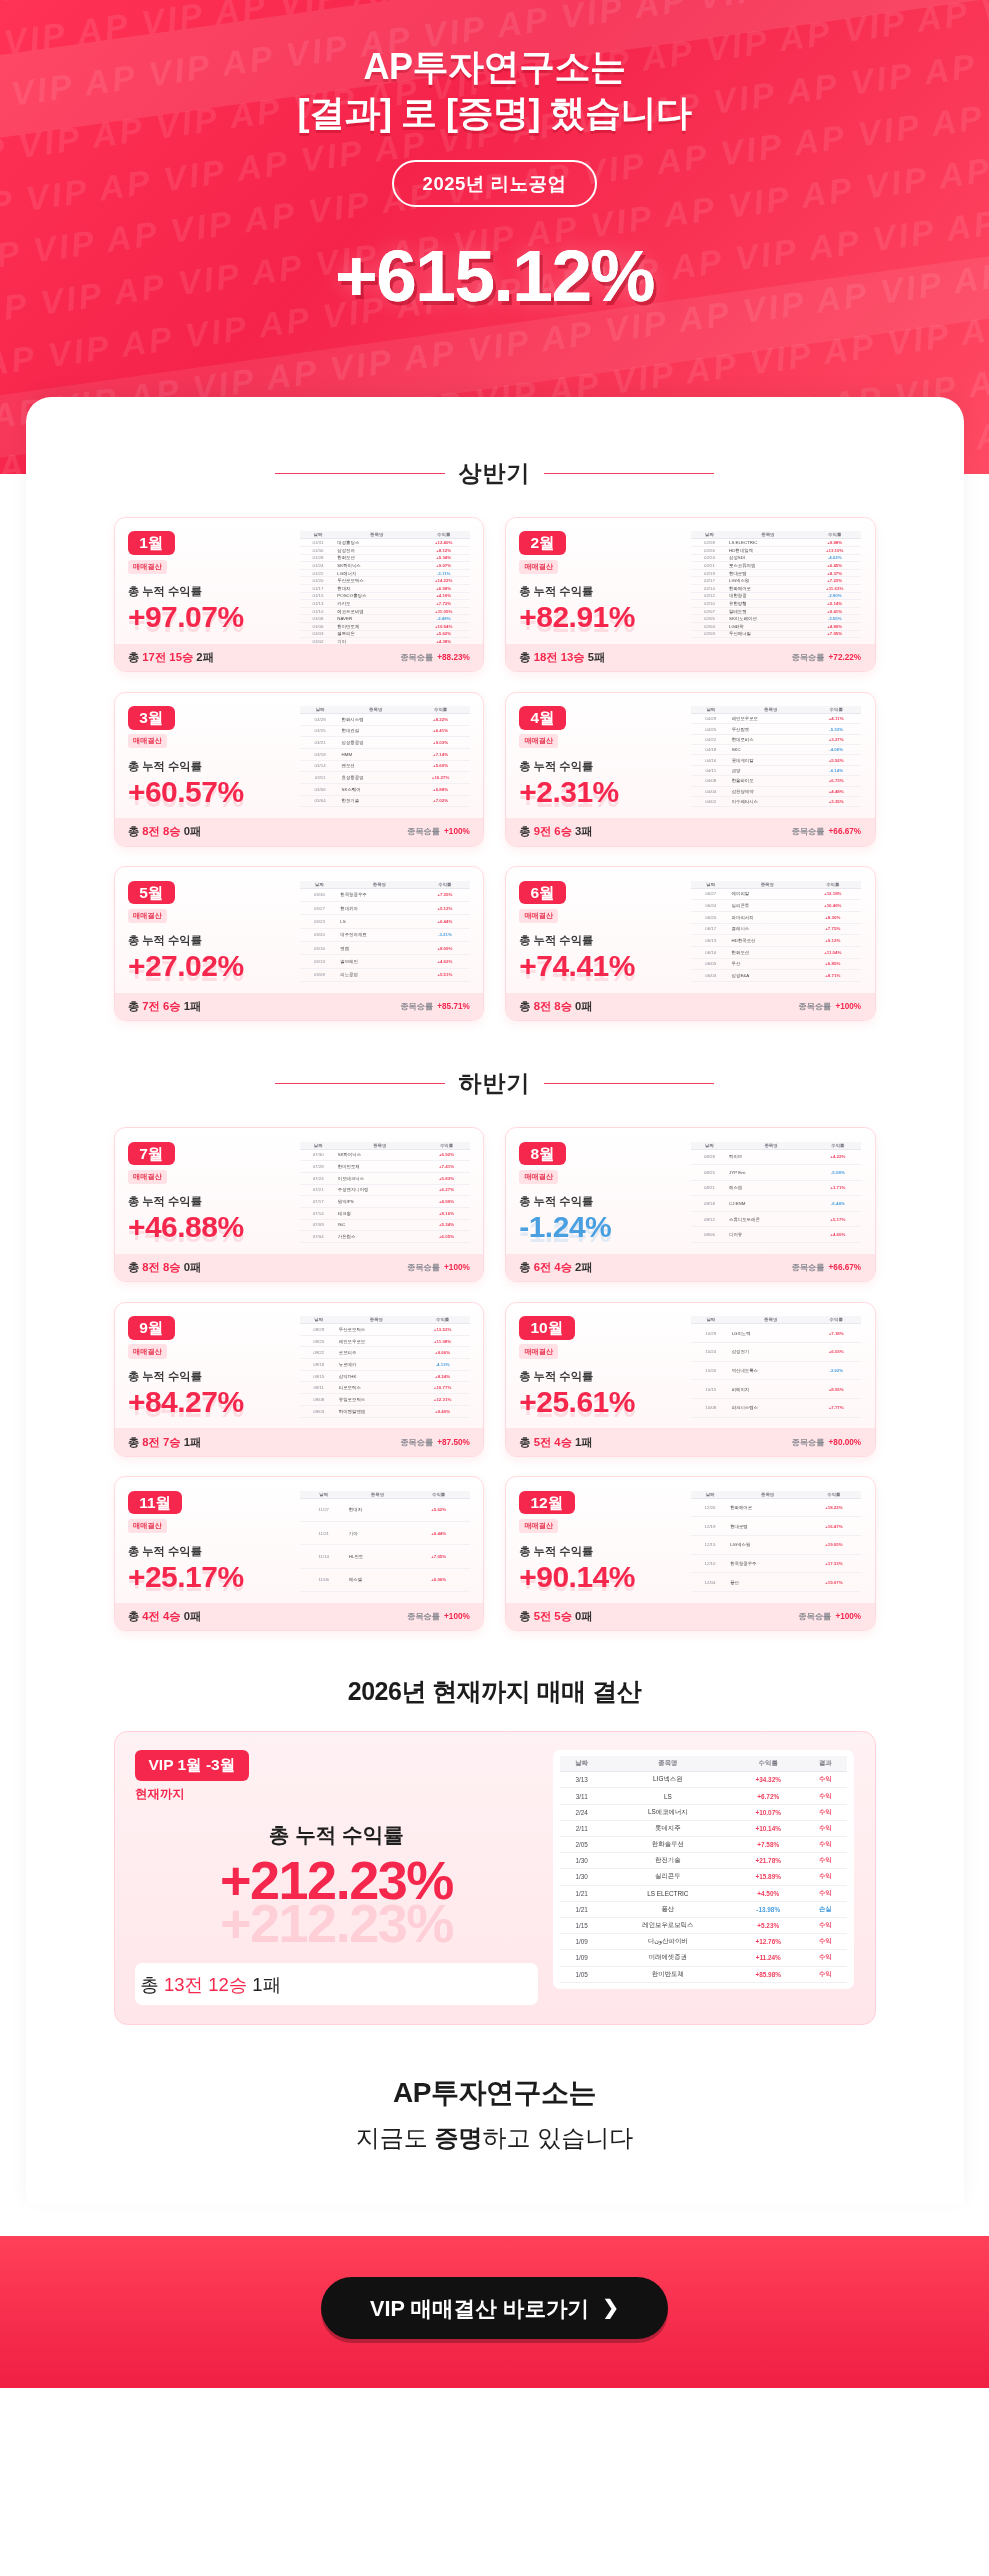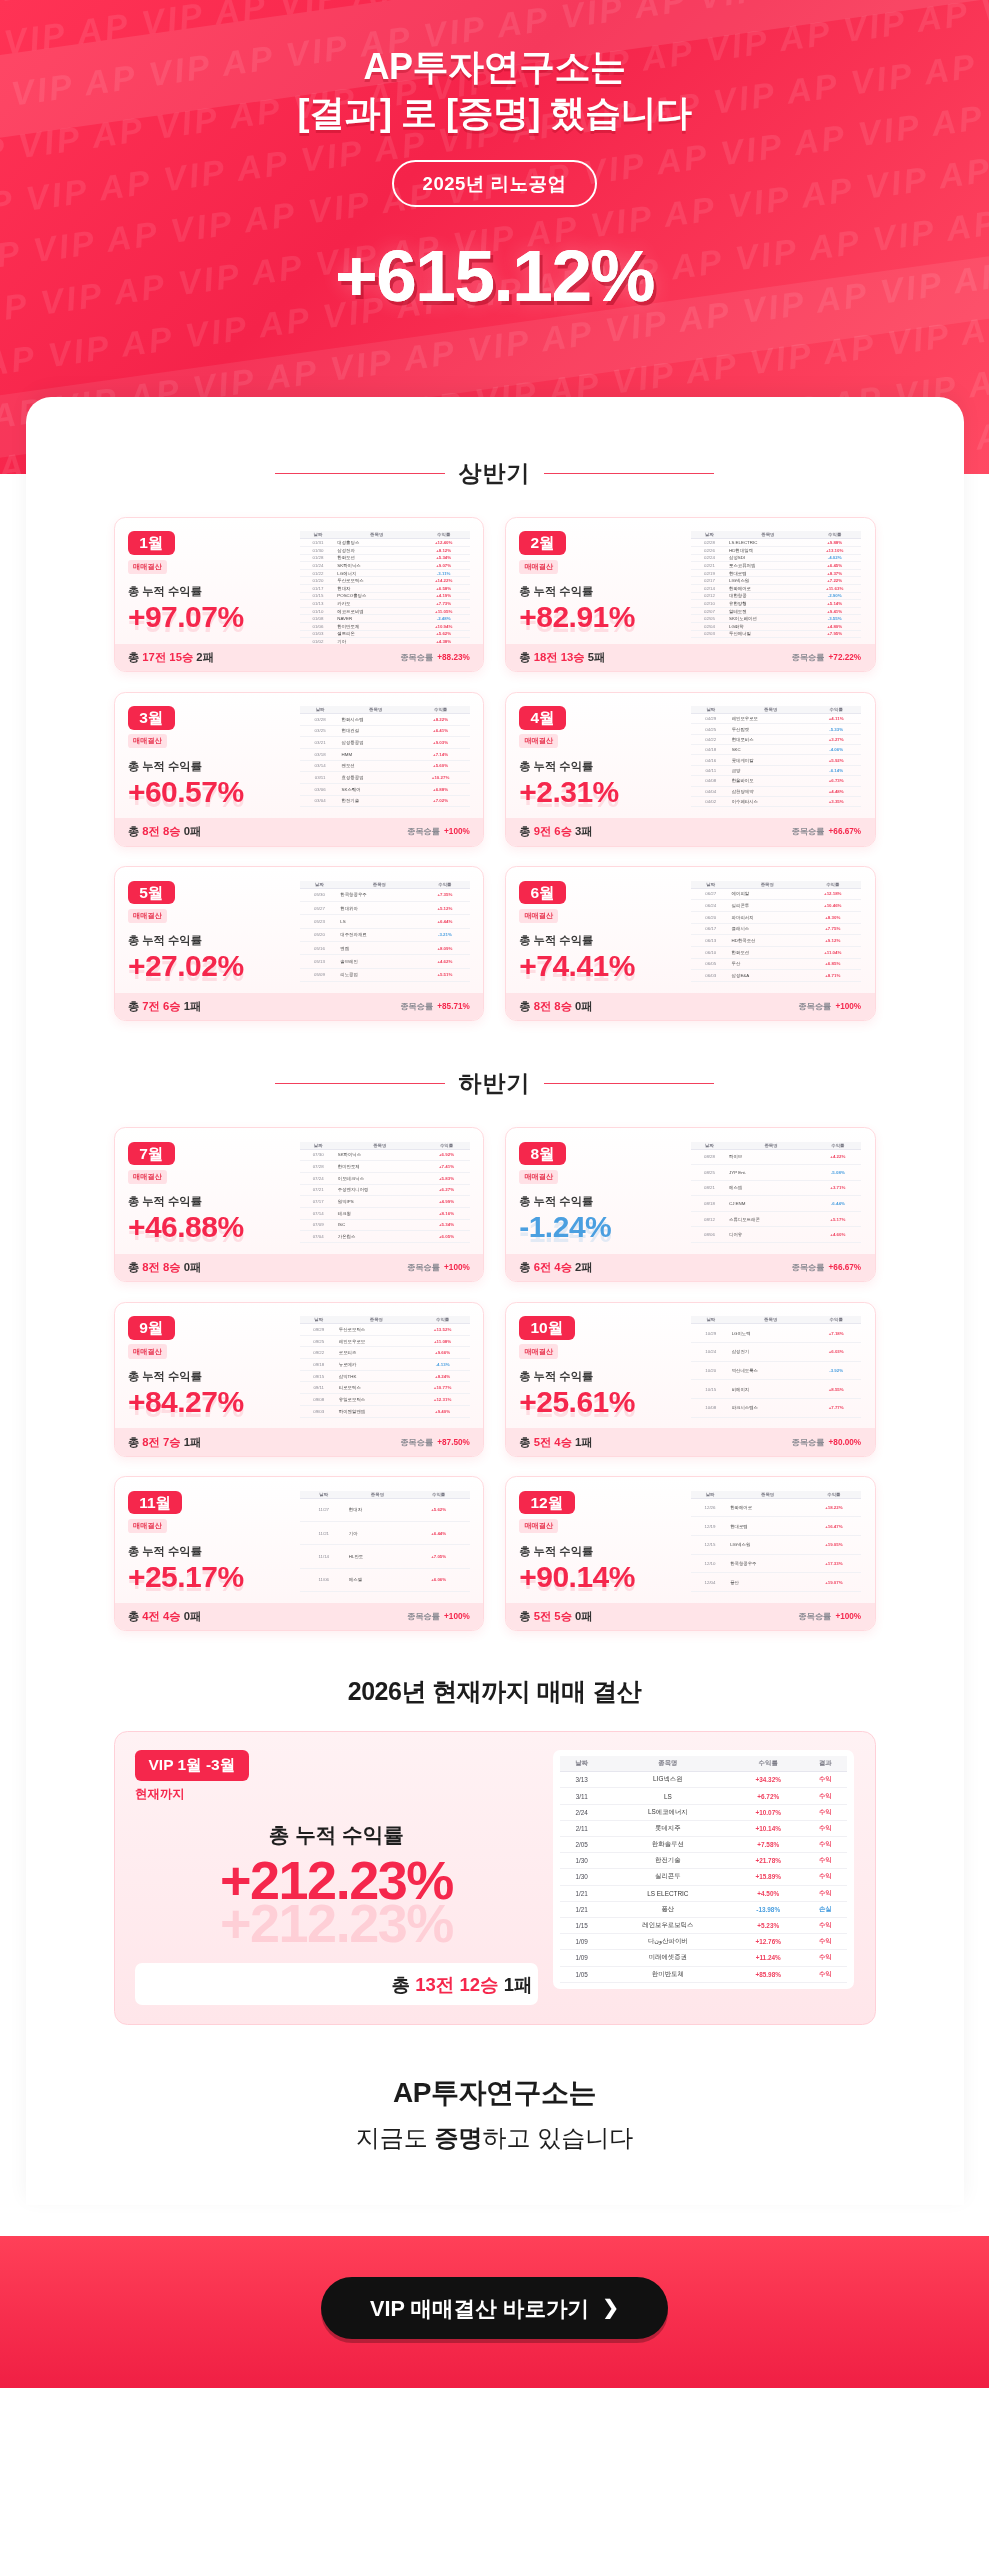--- a/index.html
+++ b/index.html
@@ -295,24 +295,24 @@
     font-weight: 800;
     color: rgba(245,39,76,0.14);
     letter-spacing: -1.5px;
     line-height: 1.0;
     margin-top: -13.4px;
   }
   .sum-foot {
     margin-top: 13.4px;
     background: #ffffff;
     border-radius: 7.2px;
-    text-align: right;
+    text-align: left;
     padding: 8.2px 5.2px;
     font-size: 18.5px;
-    font-weight: 700;
+    font-weight: 400;
     color: #222;
   }
   .sum-foot .hl { color: #f5274c; }
 
   .sum-right { flex: 1; background: #ffffff; border-radius: 7.2px; padding: 6.2px 7.2px; }
   .big-table { width: 100%; border-collapse: collapse; font-size: 6.7px; }
   .big-table th {
     background: #f6f6f8;
     color: #7d7d88;
     font-weight: 700;

